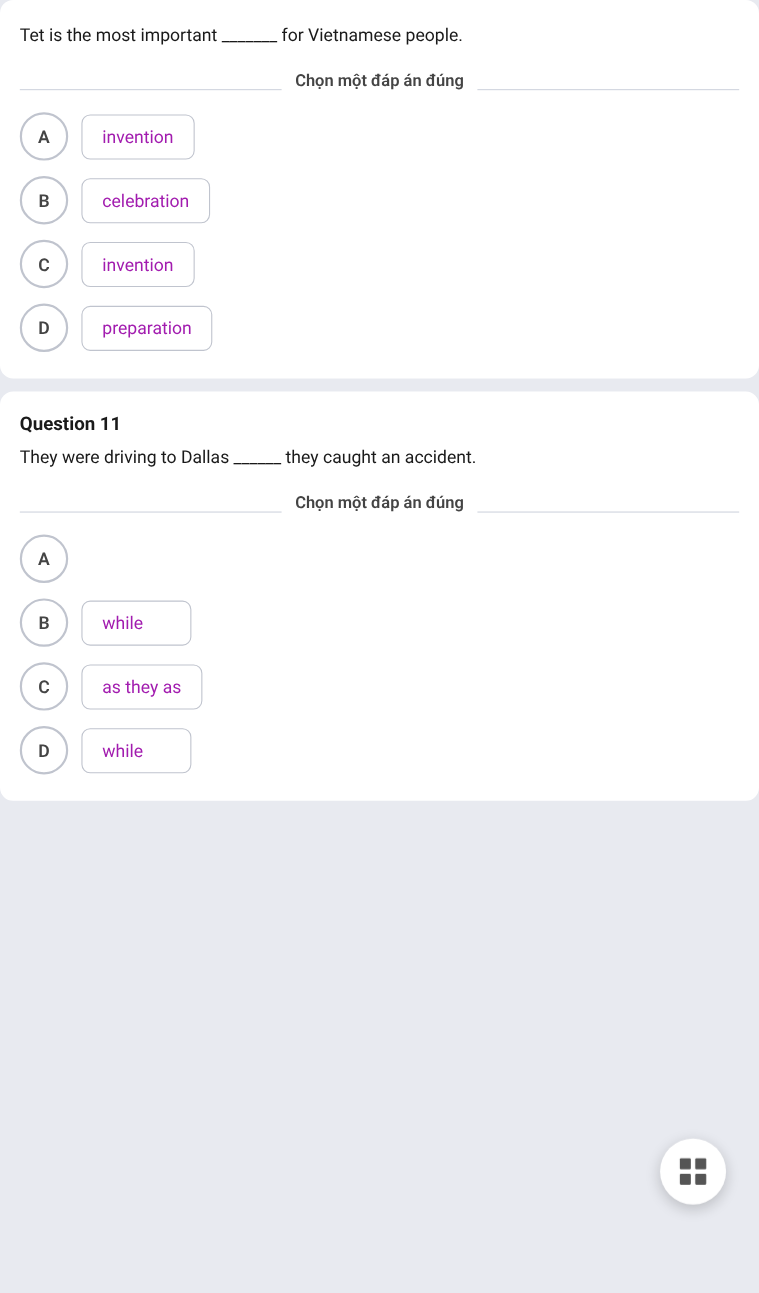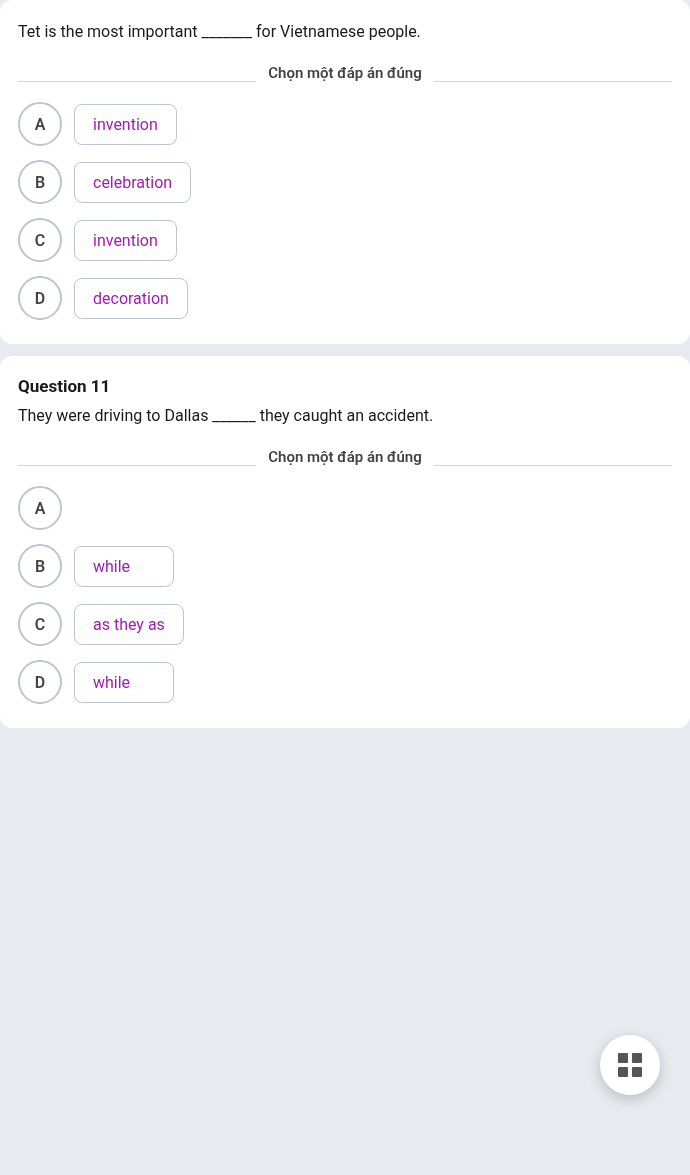--- a/index.html
+++ b/index.html
@@ -144,21 +144,21 @@
     <div class="option-row">
       <div class="option-circle">B</div>
       <div class="option-box">celebration</div>
     </div>
     <div class="option-row">
       <div class="option-circle">C</div>
       <div class="option-box">invention</div>
     </div>
     <div class="option-row">
       <div class="option-circle">D</div>
-      <div class="option-box">decoration</div>
+      <div class="option-box">preparation</div>
     </div>
   </div>
 </div>
 
 <div class="question-card">
   <p class="question-title">Question 11</p>
   <p class="question-text">They were driving to Dallas ______ they caught an accident.</p>
 
   <div class="divider-container">
     <div class="divider-line"></div>

